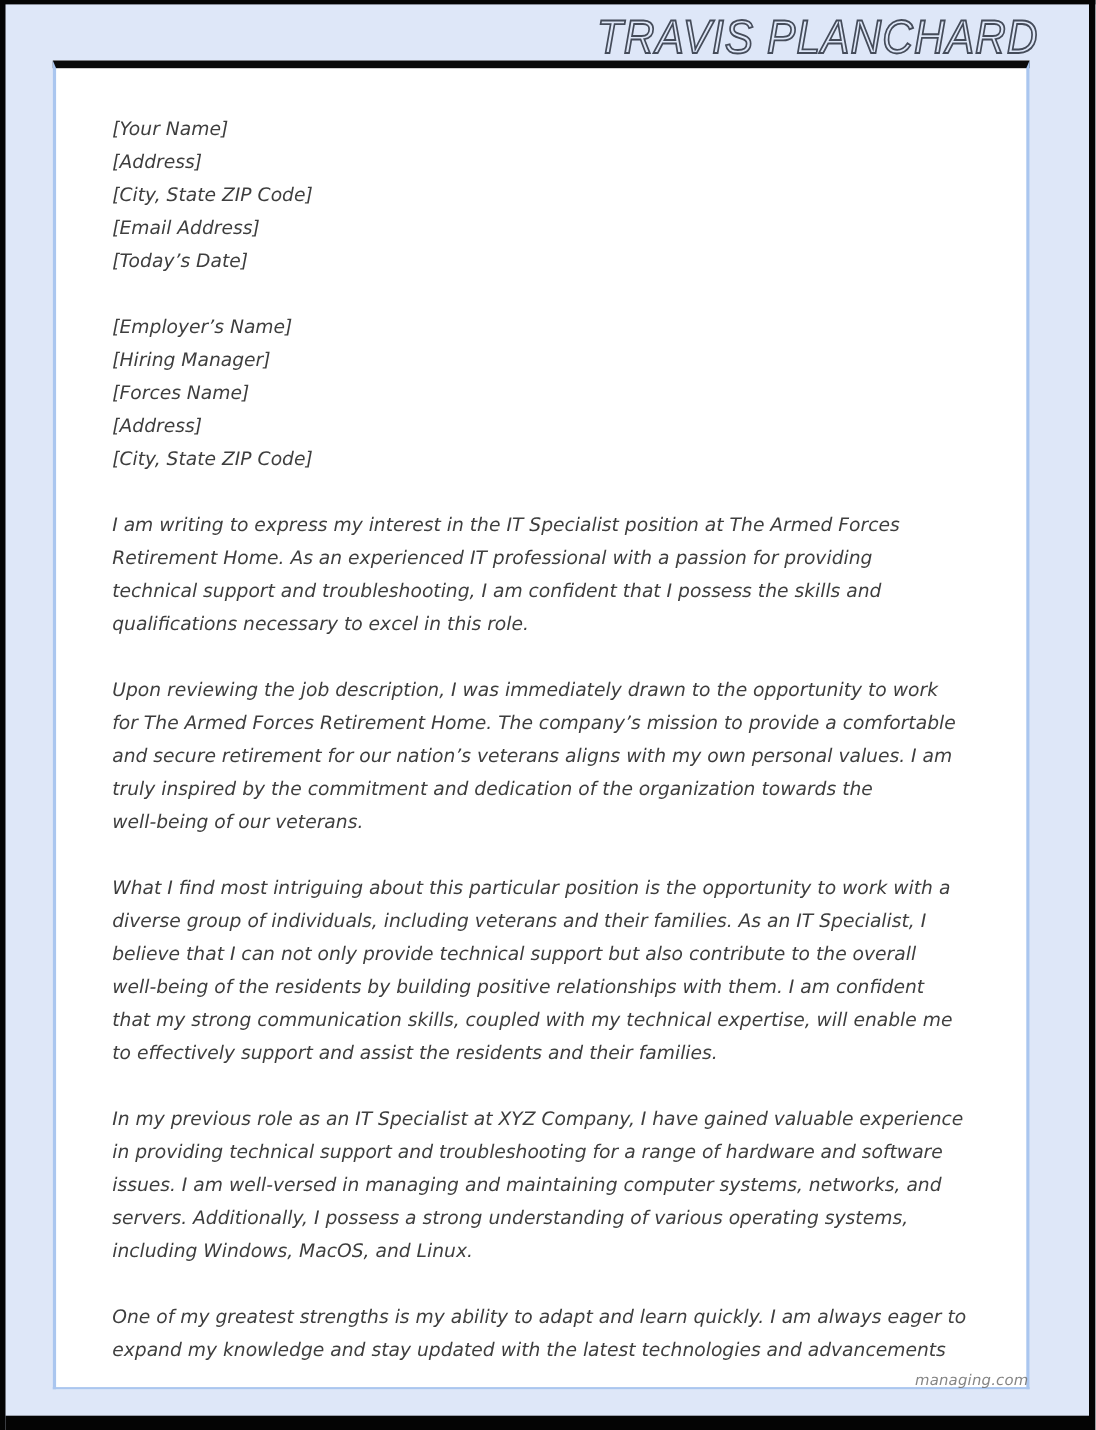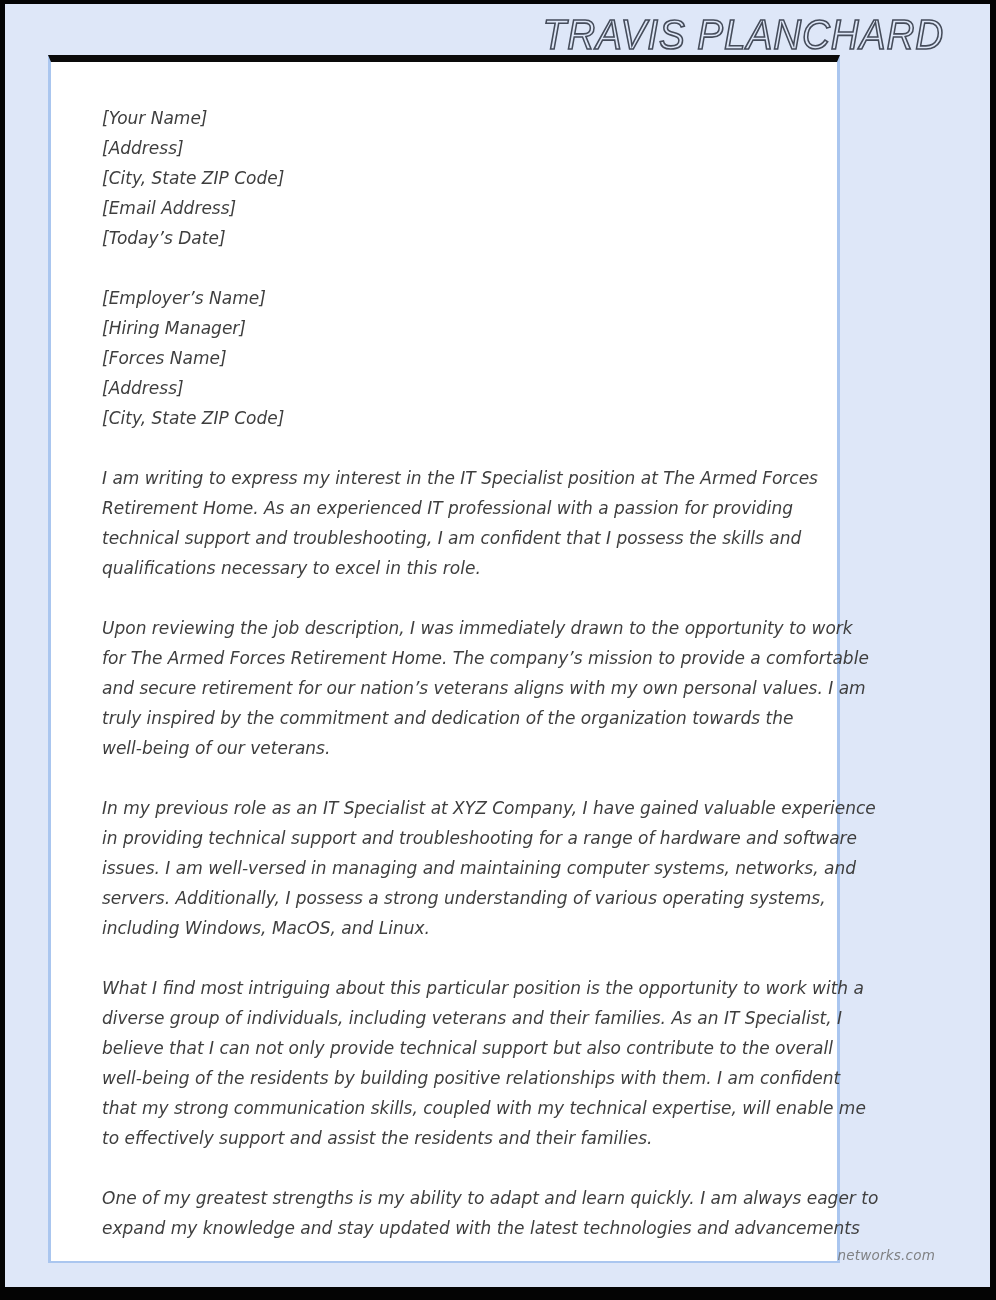--- a/index.html
+++ b/index.html
@@ -33,21 +33,21 @@
     -webkit-text-stroke: 1.7px #454c5a;
     text-stroke: 1.7px #454c5a;
     transform: scaleX(0.9);
     transform-origin: right top;
     white-space: nowrap;
   }
   .page {
     position: absolute;
     left: 43px;            
     top: 51px;             
-    width: 792px;
+    width: 888px;
     height: 1208px;
     box-sizing: border-box;
     background: #ffffff;
     border-top: 7px solid #0a0a0a;
     border-left: 3px solid #aac6ef;
     border-right: 3px solid #aac6ef;
     border-bottom: 2px solid #aac6ef;
     z-index: 1;
     overflow: visible;     
   }
@@ -103,33 +103,33 @@
 [City, State ZIP Code]</p>
       <p>I am writing to express my interest in the IT Specialist position at The Armed Forces
 Retirement Home. As an experienced IT professional with a passion for providing
 technical support and troubleshooting, I am confident that I possess the skills and
 qualifications necessary to excel in this role.</p>
       <p>Upon reviewing the job description, I was immediately drawn to the opportunity to work
 for The Armed Forces Retirement Home. The company’s mission to provide a comfortable
 and secure retirement for our nation’s veterans aligns with my own personal values. I am
 truly inspired by the commitment and dedication of the organization towards the
 well-being of our veterans.</p>
-      <p>In my previous role as an IT Specialist at XYZ Company, I have gained valuable experience
-in providing technical support and troubleshooting for a range of hardware and software
-issues. I am well-versed in managing and maintaining computer systems, networks, and
-servers. Additionally, I possess a strong understanding of various operating systems,
-including Windows, MacOS, and Linux.</p>
       <p>What I find most intriguing about this particular position is the opportunity to work with a
 diverse group of individuals, including veterans and their families. As an IT Specialist, I
 believe that I can not only provide technical support but also contribute to the overall
 well-being of the residents by building positive relationships with them. I am confident
 that my strong communication skills, coupled with my technical expertise, will enable me
 to effectively support and assist the residents and their families.</p>
+      <p>In my previous role as an IT Specialist at XYZ Company, I have gained valuable experience
+in providing technical support and troubleshooting for a range of hardware and software
+issues. I am well-versed in managing and maintaining computer systems, networks, and
+servers. Additionally, I possess a strong understanding of various operating systems,
+including Windows, MacOS, and Linux.</p>
       <p>One of my greatest strengths is my ability to adapt and learn quickly. I am always eager to
 expand my knowledge and stay updated with the latest technologies and advancements</p>
     </div>
   </div>
 
-  <div class="watermark">networks.com</div>
+  <div class="watermark">managing.com</div>
 
   <div class="bottom-bar"></div>
 
 </div>
 
 </body></html>

